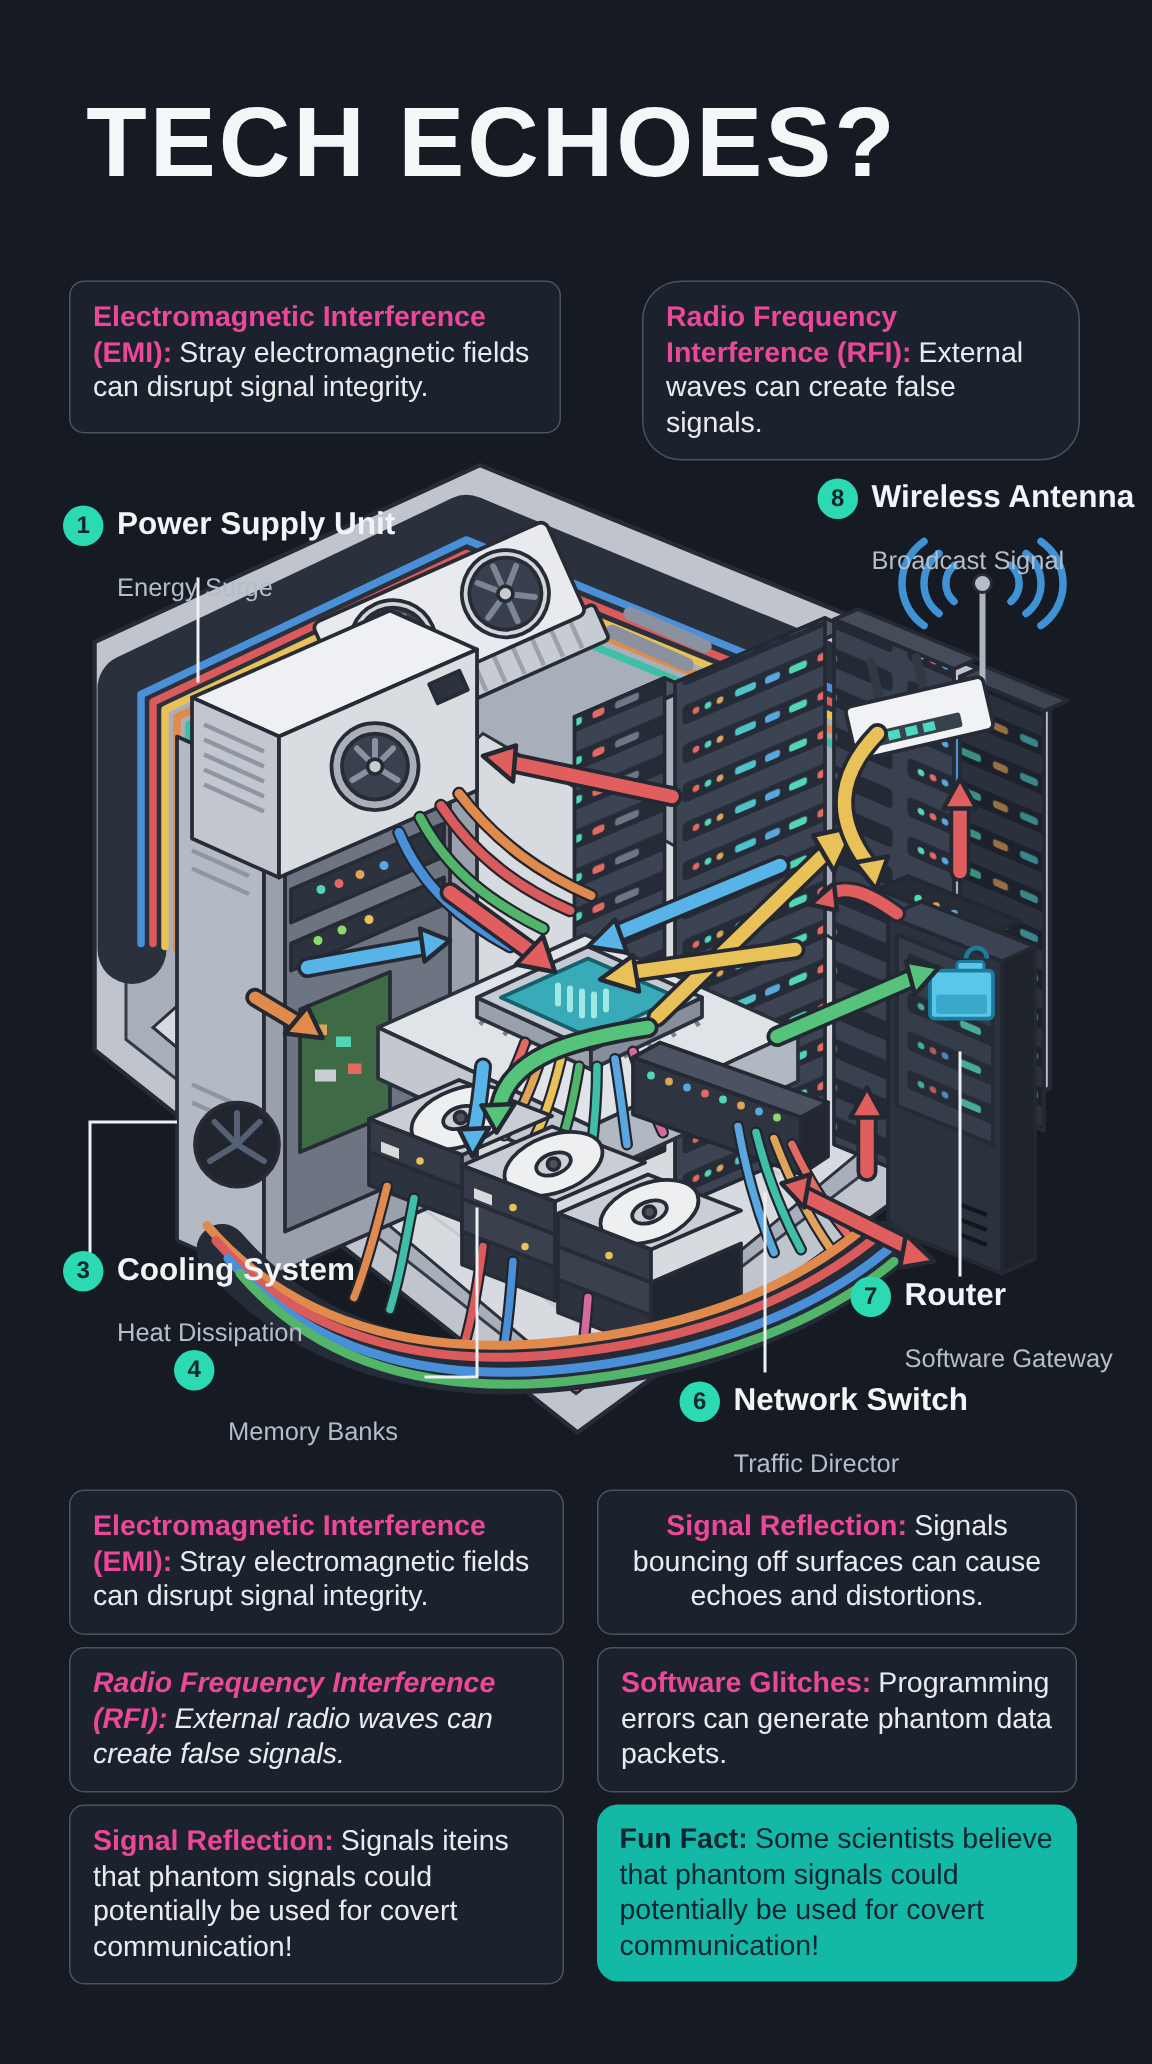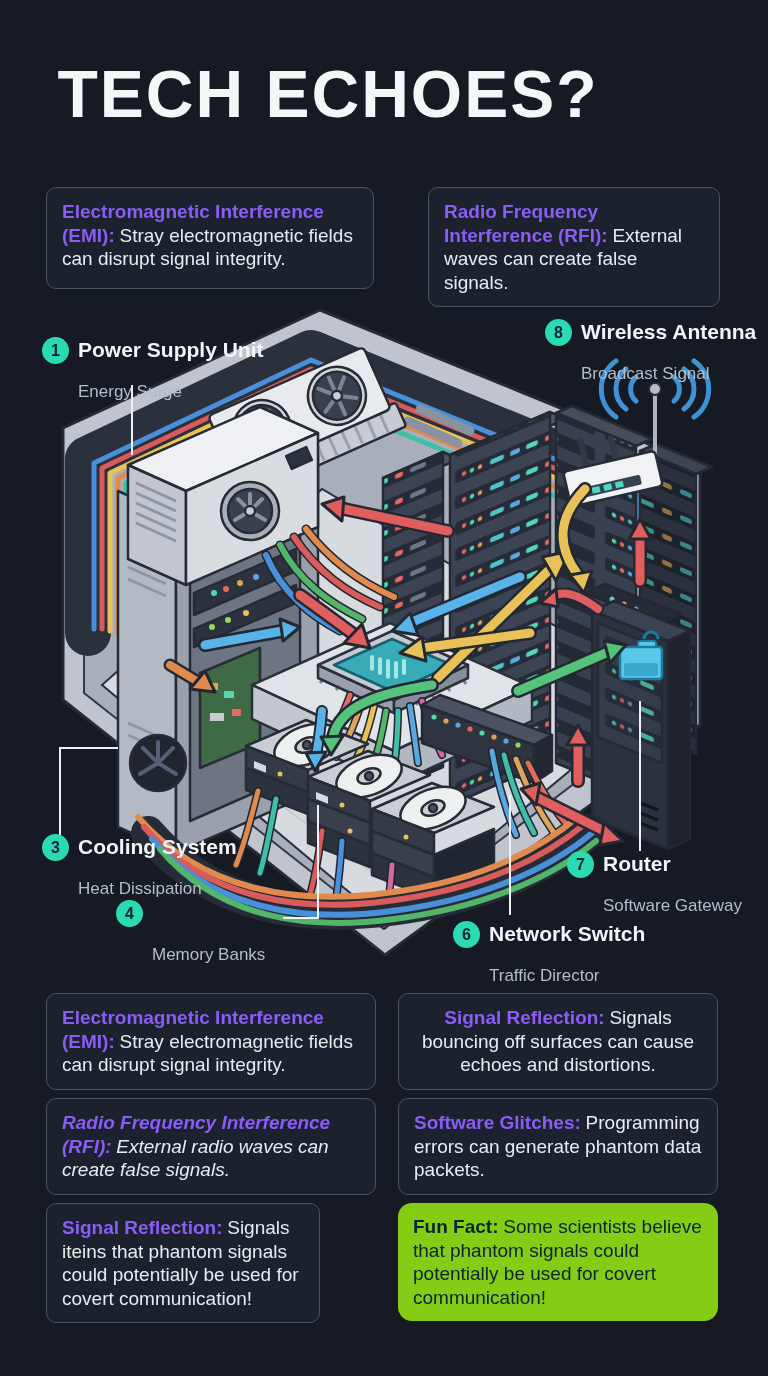--- a/index.html
+++ b/index.html
@@ -9,22 +9,22 @@
   }
   .title{
     position:absolute;top:56px;left:0;width:656px;text-align:center;
     font-size:66px;font-weight:800;letter-spacing:2px;color:#f4f6f8;
   }
   .infobox{
     position:absolute;box-sizing:border-box;
     background:#1b222d;border:1.5px solid #4a5461;border-radius:10px;
     padding:12px 15px;font-size:19px;line-height:1.24;color:#e8ecef;
   }
-  .infobox .lead{color:#8b5cf6;font-weight:bold;margin-right:0.25em;}
-  .funbox{background:#84cc16;border:none;border-radius:14px;color:#0e2430;}
+  .infobox .lead{color:#ec4899;font-weight:bold;margin-right:0.25em;}
+  .funbox{background:#14b8a6;border:none;border-radius:14px;color:#0e2430;}
   .funbox .lead{color:#0b2430;}
   .clabel{position:absolute;}
   .clabel .row{display:flex;align-items:center;gap:9px;}
   .badge{
     width:27px;height:27px;border-radius:50%;background:#2bd9b3;color:#0f2530;
     font-weight:bold;font-size:16px;display:flex;align-items:center;justify-content:center;
     flex:0 0 27px;
   }
   .clabel .ttl{font-size:21px;font-weight:bold;color:#f2f4f6;line-height:1.05;}
   .clabel .sub{font-size:17px;color:#b4bdc8;margin-left:36px;margin-top:18px;}
@@ -32,21 +32,21 @@
   #scene{position:absolute;left:0;top:293px;width:768px;height:672px;}
 </style>
 </head>
 <body>
 
 <div class="title">TECH ECHOES?</div>
 
 <div class="infobox" style="left:46px;top:187px;width:328px;min-height:102px;">
   <span class="lead">Electromagnetic Interference (EMI):</span><span>Stray electromagnetic fields can disrupt signal integrity.</span>
 </div>
-<div class="infobox" style="left:428px;top:187px;width:292px;min-height:102px;">
+<div class="infobox" style="left:428px;top:187px;width:292px;min-height:102px;border-radius:26px;">
   <span class="lead">Radio Frequency Interference (RFI):</span><span>External waves can create false signals.</span>
 </div>
 
 <svg id="scene" viewBox="0 0 768 672">
   <defs>
     <pattern id="slotsL" width="150" height="26" patternUnits="userSpaceOnUse" patternTransform="skewY(-23)">
       <rect width="150" height="26" fill="#3c4454"></rect>
       <rect x="5" y="7" width="140" height="13" rx="3" fill="#252b37"></rect>
       <circle cx="14" cy="13.5" r="2.2" fill="#e26a60"></circle>
         <circle cx="22" cy="13.5" r="2.2" fill="#52d6b4"></circle>
@@ -427,18 +427,18 @@
 </div>
 <div class="infobox" style="left:398px;top:993px;width:320px;min-height:92px;text-align:center;">
   <span class="lead">Signal Reflection:</span><span>Signals bouncing off surfaces can cause echoes and distortions.</span>
 </div>
 <div class="infobox" style="left:46px;top:1098px;width:330px;min-height:94px;font-style:italic;">
   <span class="lead">Radio Frequency Interference (RFI):</span><span>External radio waves can create false signals.</span>
 </div>
 <div class="infobox" style="left:398px;top:1098px;width:320px;min-height:94px;">
   <span class="lead">Software Glitches:</span><span>Programming errors can generate phantom data packets.</span>
 </div>
-<div class="infobox" style="left:46px;top:1203px;width:274px;min-height:118px;">
+<div class="infobox" style="left:46px;top:1203px;width:330px;min-height:118px;">
   <span class="lead">Signal Reflection:</span><span>Signals iteins that phantom signals could potentially be used for covert communication!</span>
 </div>
 <div class="infobox funbox" style="left:398px;top:1203px;width:320px;min-height:118px;">
   <span class="lead">Fun Fact:</span><span>Some scientists believe that phantom signals could potentially be used for covert communication!</span>
 </div>
 
 </body></html>

